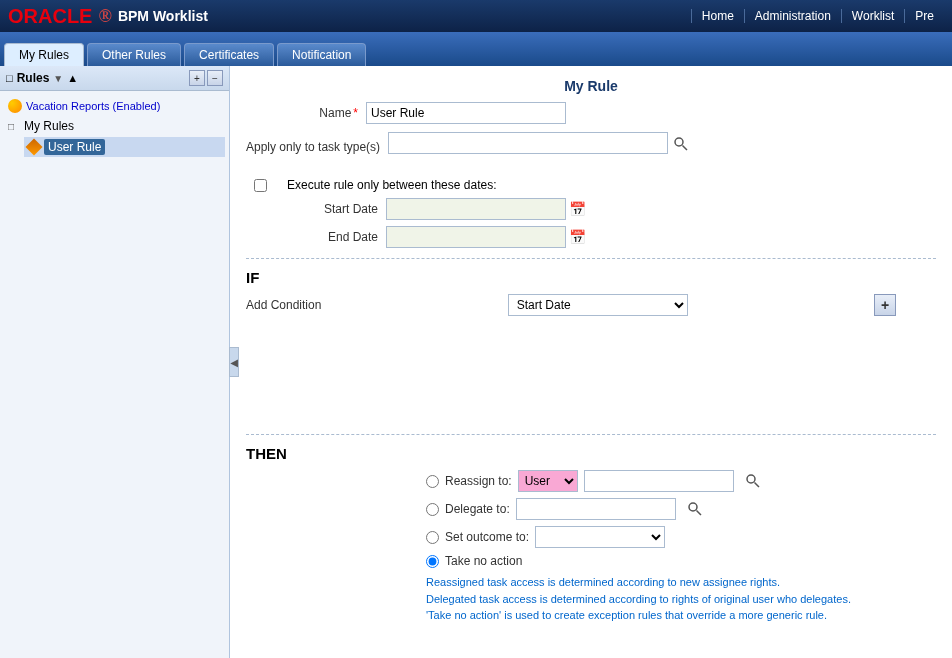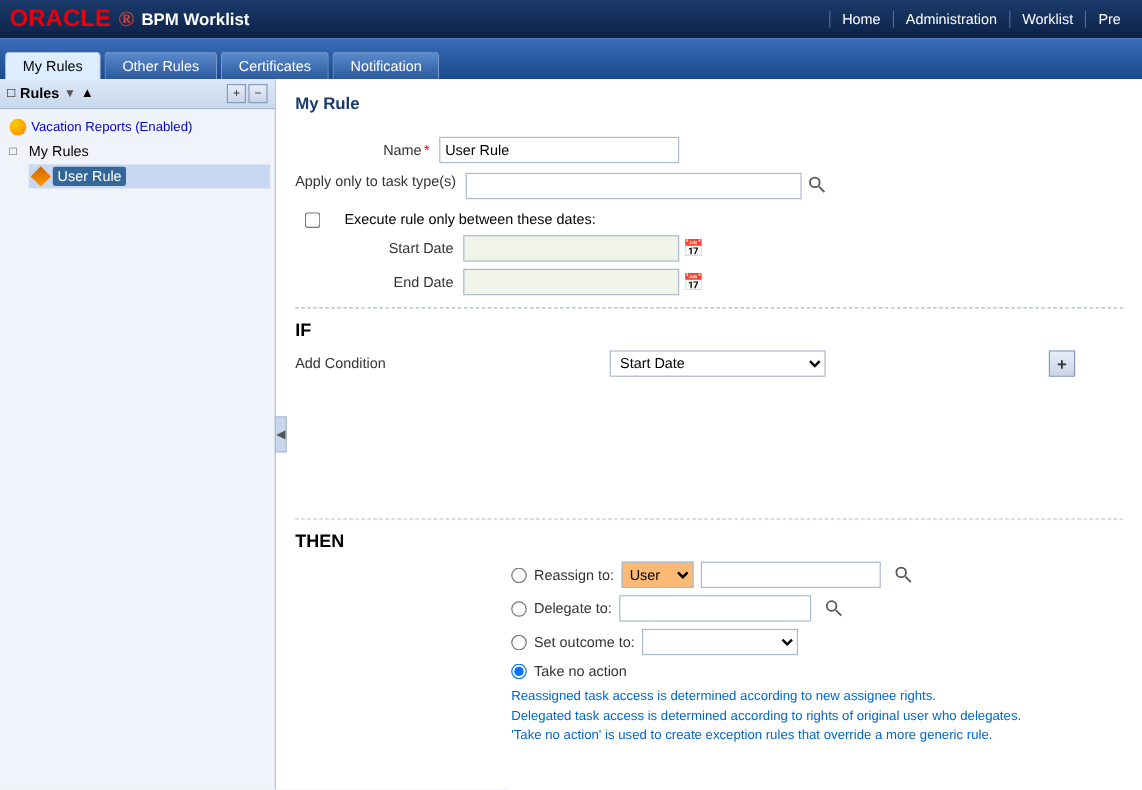--- a/index.html
+++ b/index.html
@@ -177,21 +177,22 @@
       flex: 1;
       background: white;
       overflow-y: auto;
       padding: 12px 16px;
     }
 
     .section-title {
       font-size: 14px;
       font-weight: bold;
       color: #1a3a6b;
-      margin-bottom: 20px;
+      margin-bottom: 8px;
+      text-align: center;
     }
 
     .form-row {
       display: flex;
       align-items: center;
       margin-bottom: 8px;
     }
     .form-label {
       min-width: 120px;
       text-align: right;
@@ -321,21 +322,21 @@
       margin-bottom: 6px;
       gap: 6px;
     }
     .radio-indent {
       margin-left: 180px;
     }
     .radio-row input[type=radio] { margin: 0; }
     .radio-label { font-size: 12px; color: #333; }
     .then-select {
       border: 1px solid #aabbd0;
-      background: #fdba74;
+      background: #f9a8d4;
       padding: 2px 2px;
       font-size: 12px;
       height: 22px;
       width: 60px;
     }
     .then-text-input {
       border: 1px solid #aabbd0;
       background: white;
       padding: 2px 4px;
       font-size: 12px;
@@ -354,22 +355,22 @@
       display: flex;
       align-items: center;
       margin-bottom: 6px;
       margin-left: 0;
       gap: 20px;
       padding-left: 8px;
     }
 
     .apply-row {
       display: flex;
-      align-items: flex-start;
-      margin-bottom: 10px;
+      align-items: flex-end;
+      margin-bottom: 24px;
     }
     .apply-label {
       min-width: 140px;
       text-align: right;
       padding-right: 8px;
       font-size: 12px;
       color: #333;
     }
     .apply-input {
       border: 1px solid #aabbd0;

